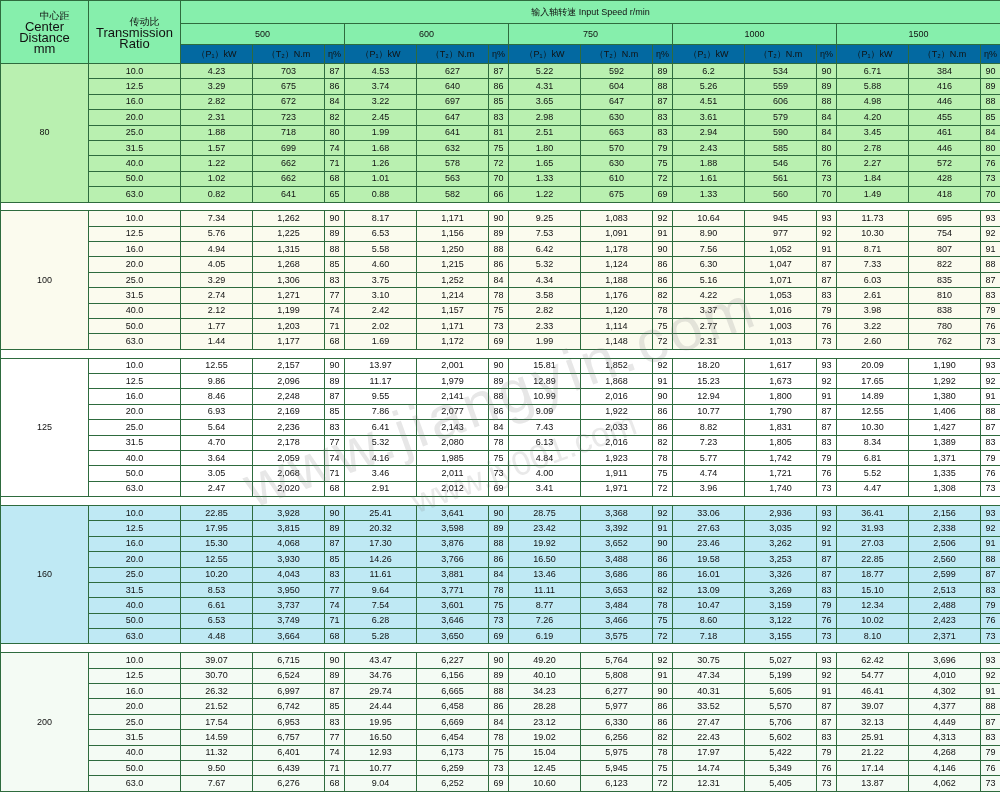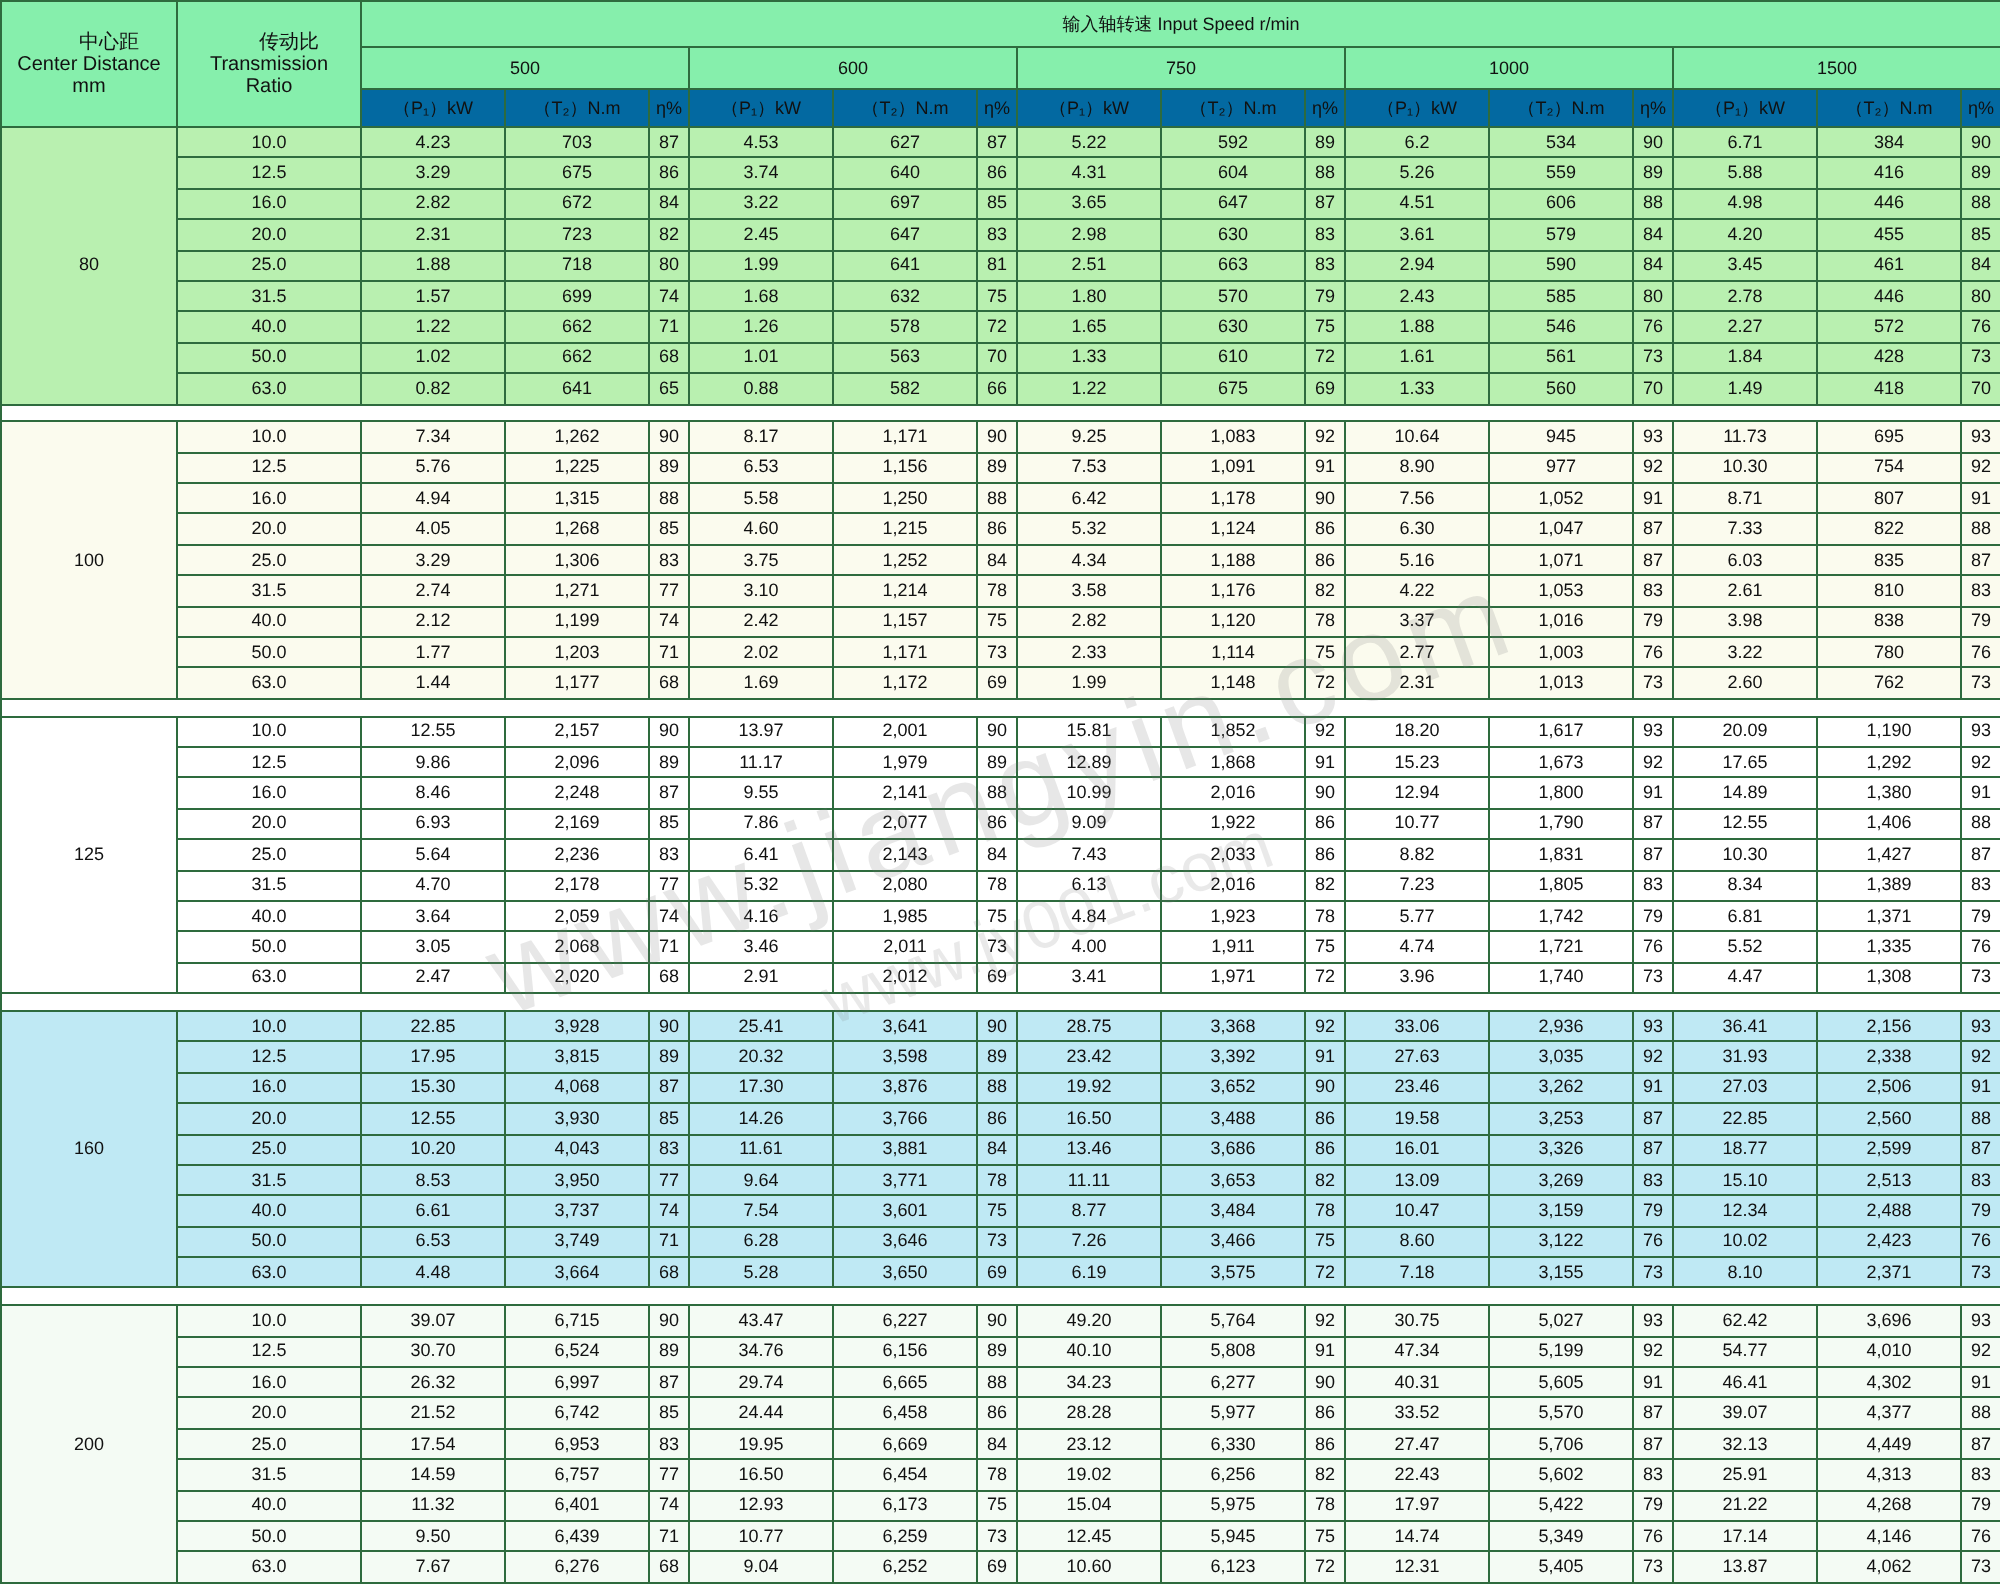--- a/index.html
+++ b/index.html
@@ -30,22 +30,22 @@
     text-align:center;
     vertical-align:middle;
     color:#111;
     font-weight:normal;
   }
   
   .hdr-green{background:#86efac;}
   .hdr-green2{background:#0369a1;margin-left:32px;}
   .hdr-top-left{height:44px;}
   .cn{font-size:10px;display:block;padding-left:20px;}
-  .en{font-size:10px;display:block;}
-  .mm{font-size:10px;display:block;}
+  .en{font-size:13px;display:block;}
+  .mm{font-size:13px;display:block;}
   .speed-hdr{height:22px;font-size:10px;}
   .speed-val{height:20px;font-size:10px;}
   .subhdr{height:18px;font-size:9px;}
   .sub-sm{font-size:8px;}
   
   .g1 td{background:#b9f0b0;}
   .g2 td{background:#fbfbee;}
   .g3 td{background:#ffffff;}
   .g4 td{background:#bfe9f4;}
   .g5 td{background:#f4fbf4;}

